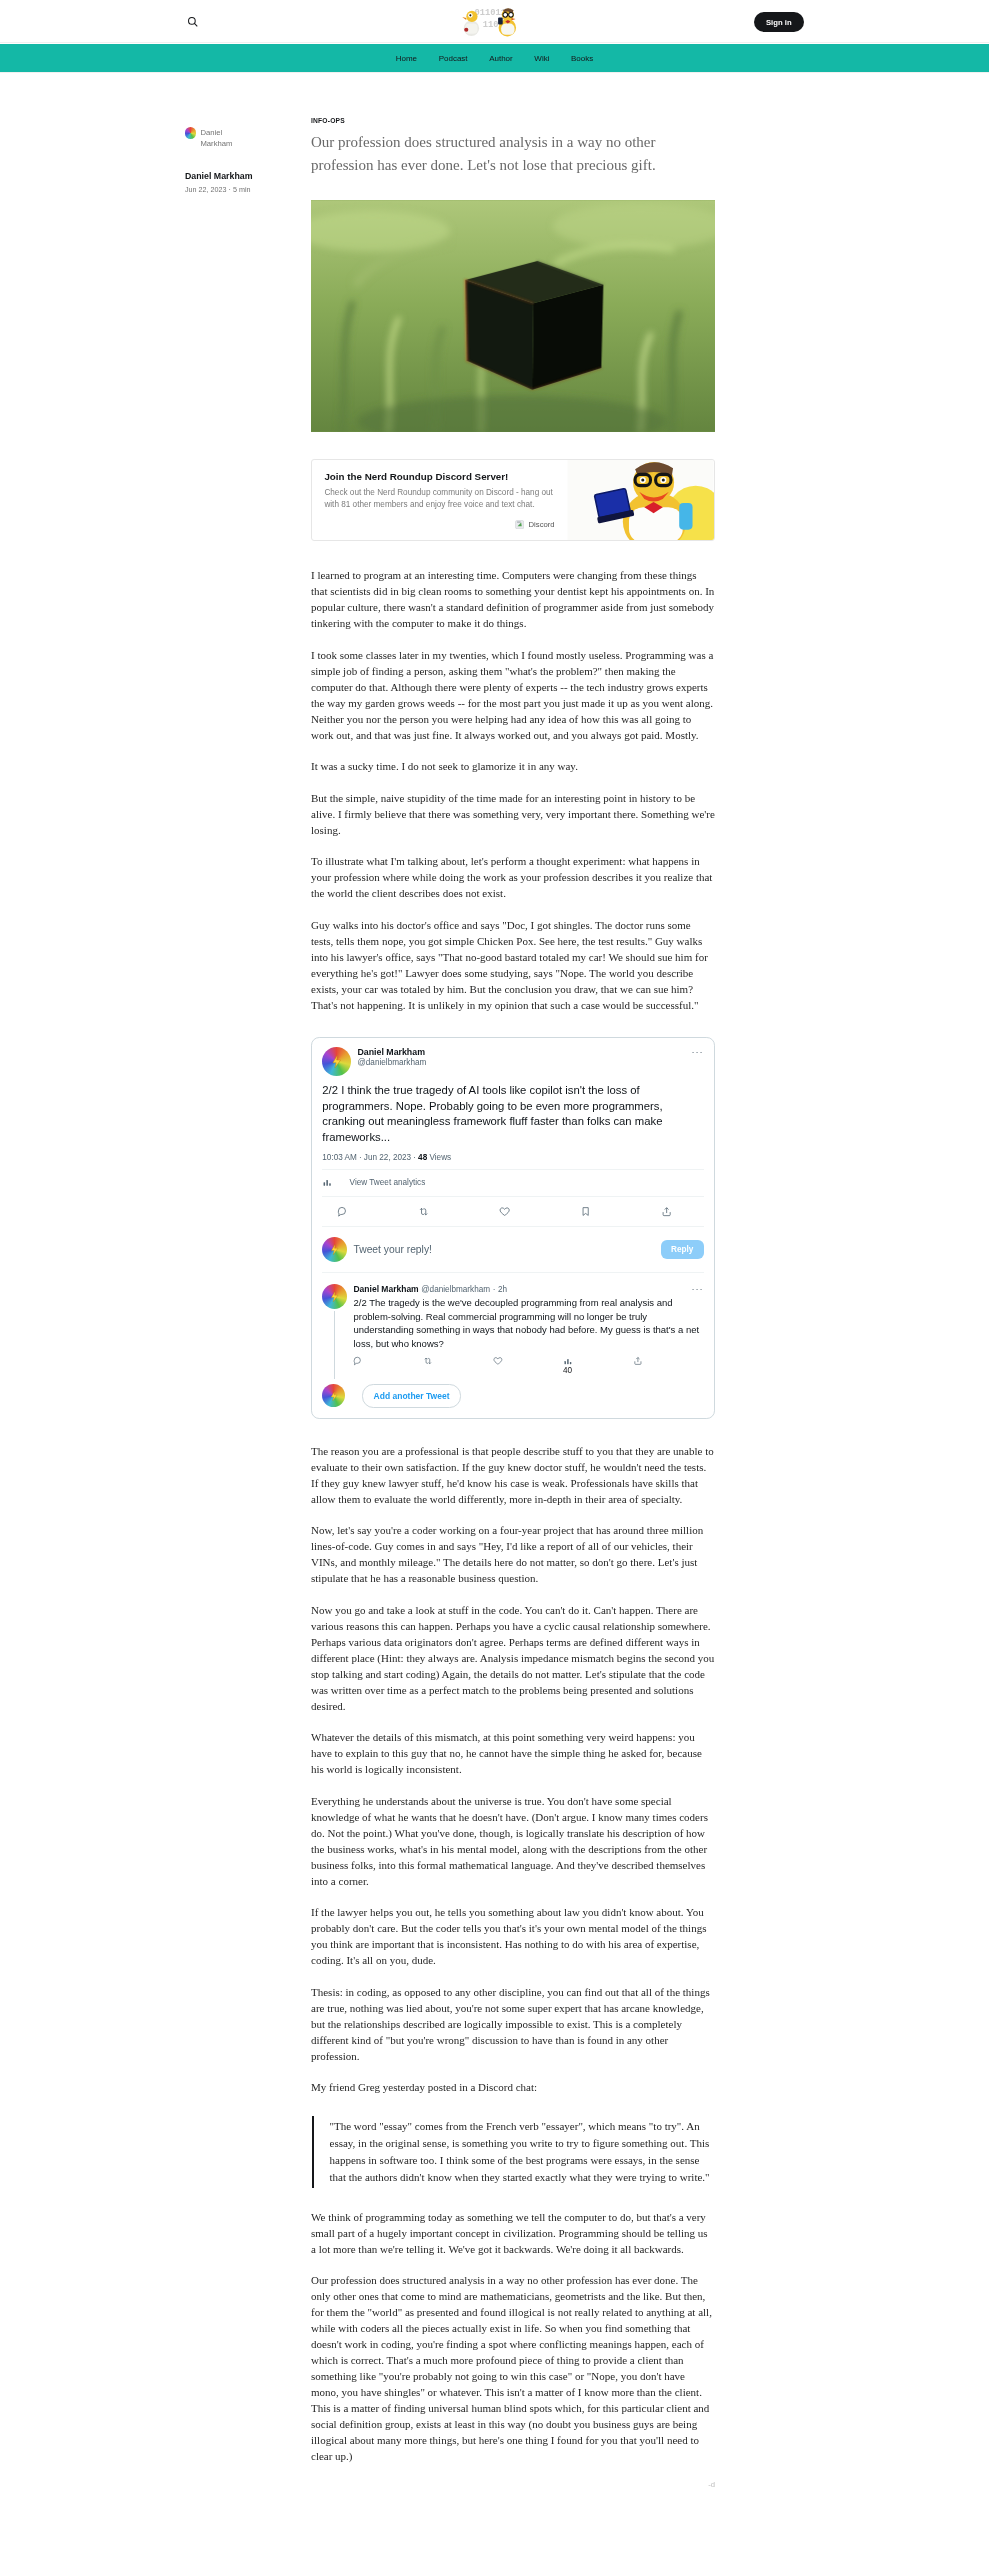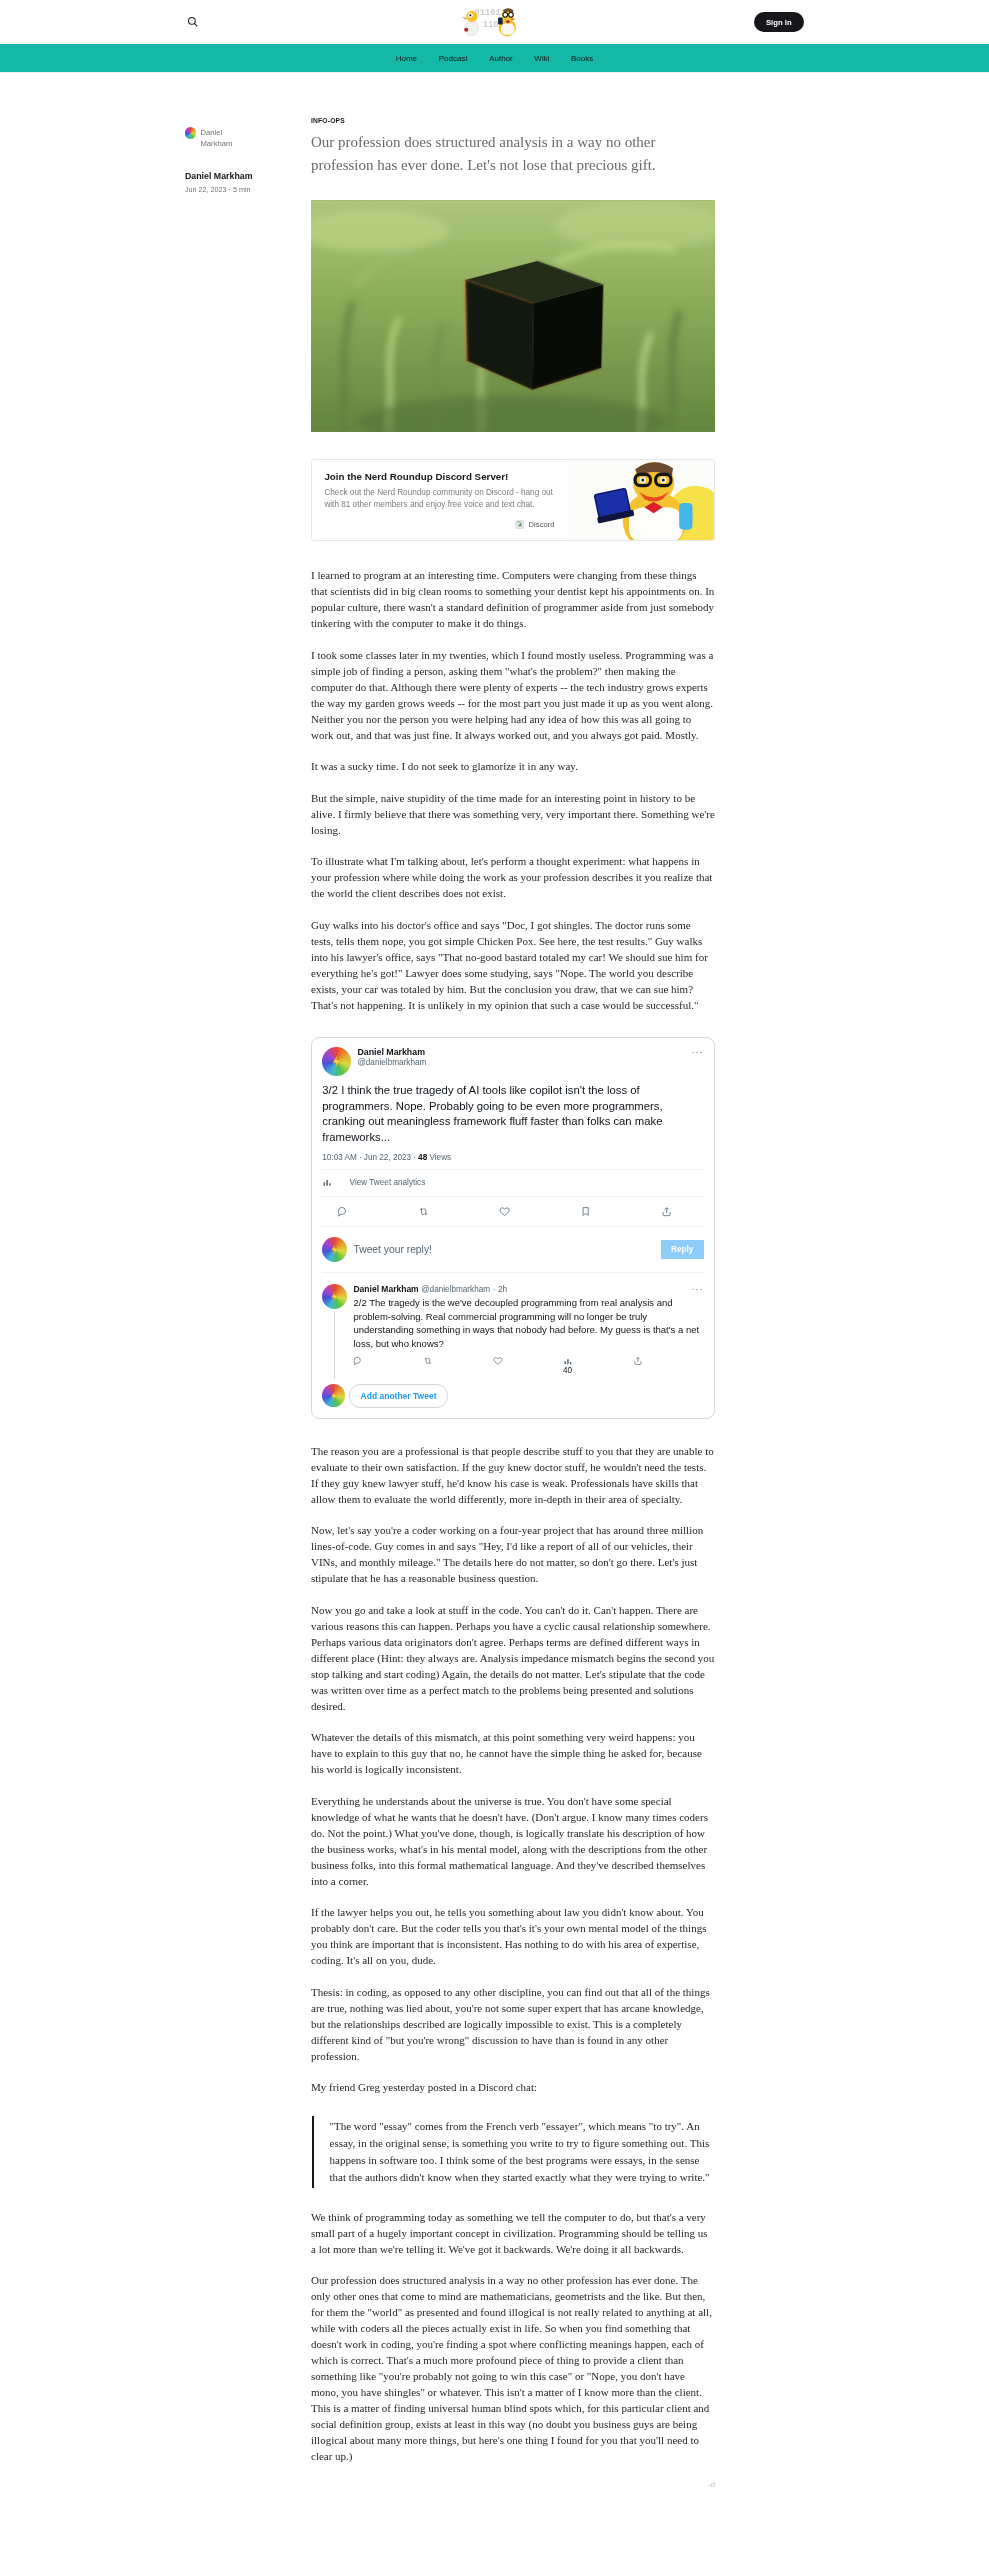--- a/index.html
+++ b/index.html
@@ -55,30 +55,30 @@
   .tw-more { margin-left:auto; color:#536471; font-size:9.3px; letter-spacing:1px; cursor:pointer; }
   .tw-text1 { font-size:11.3px; line-height:15.5px; color:#0f1419; margin:7.2px 0 8.2px; }
   .tw-meta { font-size:8.2px; color:#536471; margin-bottom:2.1px; }
   .tw-meta b { color:#0f1419; font-weight:700; }
   .tw-meta .dot { padding:0 2.1px; }
   .tw-analytics { display:flex; align-items:center; gap:17px; color:#536471; font-size:8.2px; padding:2.1px 0; cursor:pointer; }
   .tw-actions { display:flex; justify-content:space-between; padding:3.1px 31px 3.1px 14.4px; }
   .tw-actions .ic { cursor:pointer; display:flex; align-items:center; gap:4.1px; color:#536471; font-size:7.2px; }
   .composer { display:flex; align-items:center; gap:6.2px; padding:4.1px 0; }
   .composer-ph { color:#536471; font-size:10.3px; }
-  .reply-btn { margin-left:auto; background:#8dcdf9; color:#fff; font-weight:700; font-size:8.2px; border:none; border-radius:0; padding:5.2px 10.3px; cursor:pointer; }
+  .reply-btn { margin-left:auto; background:#8dcdf9; color:#fff; font-weight:700; font-size:8.2px; border:none; border-radius:6px; padding:5.2px 10.3px; cursor:pointer; }
   .tweet2 { display:flex; gap:6.2px; padding-top:5.2px; position:relative; }
   .t2-col { position:relative; display:flex; flex-direction:column; align-items:center; }
   .thread-line { width:1px; flex:1; background:#cfd9de; margin-top:2.1px; }
   .t2-body { flex:1; }
   .t2-head { display:flex; align-items:baseline; gap:2.6px; font-size:8.2px; color:#536471; }
   .t2-head .nm { font-size:8.5px; font-weight:700; color:#0f1419; }
   .t2-text { font-size:9.5px; line-height:13.4px; color:#0f1419; margin:2.1px 0 6.2px; }
   .t2-actions { display:flex; justify-content:space-between; max-width:289px; padding-bottom:4.1px; }
-  .add-tweet-row { display:flex; gap:4px; padding:5.2px 0 5.2px; }
+  .add-tweet-row { display:flex; gap:17px; padding:5.2px 0 5.2px; }
   .add-tweet-btn { border:0.5px solid #cfd9de; background:#fff; color:#1d9bf0; font-weight:700; font-size:8.5px; border-radius:11.3px; padding:5.7px 10.3px; cursor:pointer; }
 
   svg { display:block; }
 </style>
 </head>
 <body>
 
 <div class="page">
 
   <div class="topbar">
@@ -238,21 +238,21 @@
             <svg width="13.4" height="13.4" viewBox="0 0 24 24">
                 <polygon points="13,1 5,14 11,14 9,23 19,9 12,9" fill="#ffd43b" stroke="#b8860b" stroke-width="0.8"></polygon>
               </svg>
           </span>
           <span>
             <span class="tw-name" style="display:block;">Daniel Markham</span>
             <span class="tw-handle" style="display:block;">@danielbmarkham</span>
           </span>
           <span class="tw-more">···</span>
         </div>
-        <div class="tw-text1">3/2 I think the true tragedy of AI tools like copilot isn't the loss of programmers. Nope. Probably going to be even more programmers, cranking out meaningless framework fluff faster than folks can make frameworks...</div>
+        <div class="tw-text1">2/2 I think the true tragedy of AI tools like copilot isn't the loss of programmers. Nope. Probably going to be even more programmers, cranking out meaningless framework fluff faster than folks can make frameworks...</div>
         <div class="tw-meta">
           <span>10:03 AM</span><span class="dot">·</span><span>Jun 22, 2023</span><span class="dot">·</span><b>48</b> <span>Views</span>
         </div>
         <div class="tw-divider"></div>
         <div class="tw-analytics">
           <svg width="10.3" height="10.3" viewBox="0 0 20 20" fill="#536471">
               <rect x="3" y="10" width="3" height="7" rx="1"></rect>
               <rect x="8.5" y="6" width="3" height="11" rx="1"></rect>
               <rect x="14" y="12" width="3" height="5" rx="1"></rect>
             </svg>

